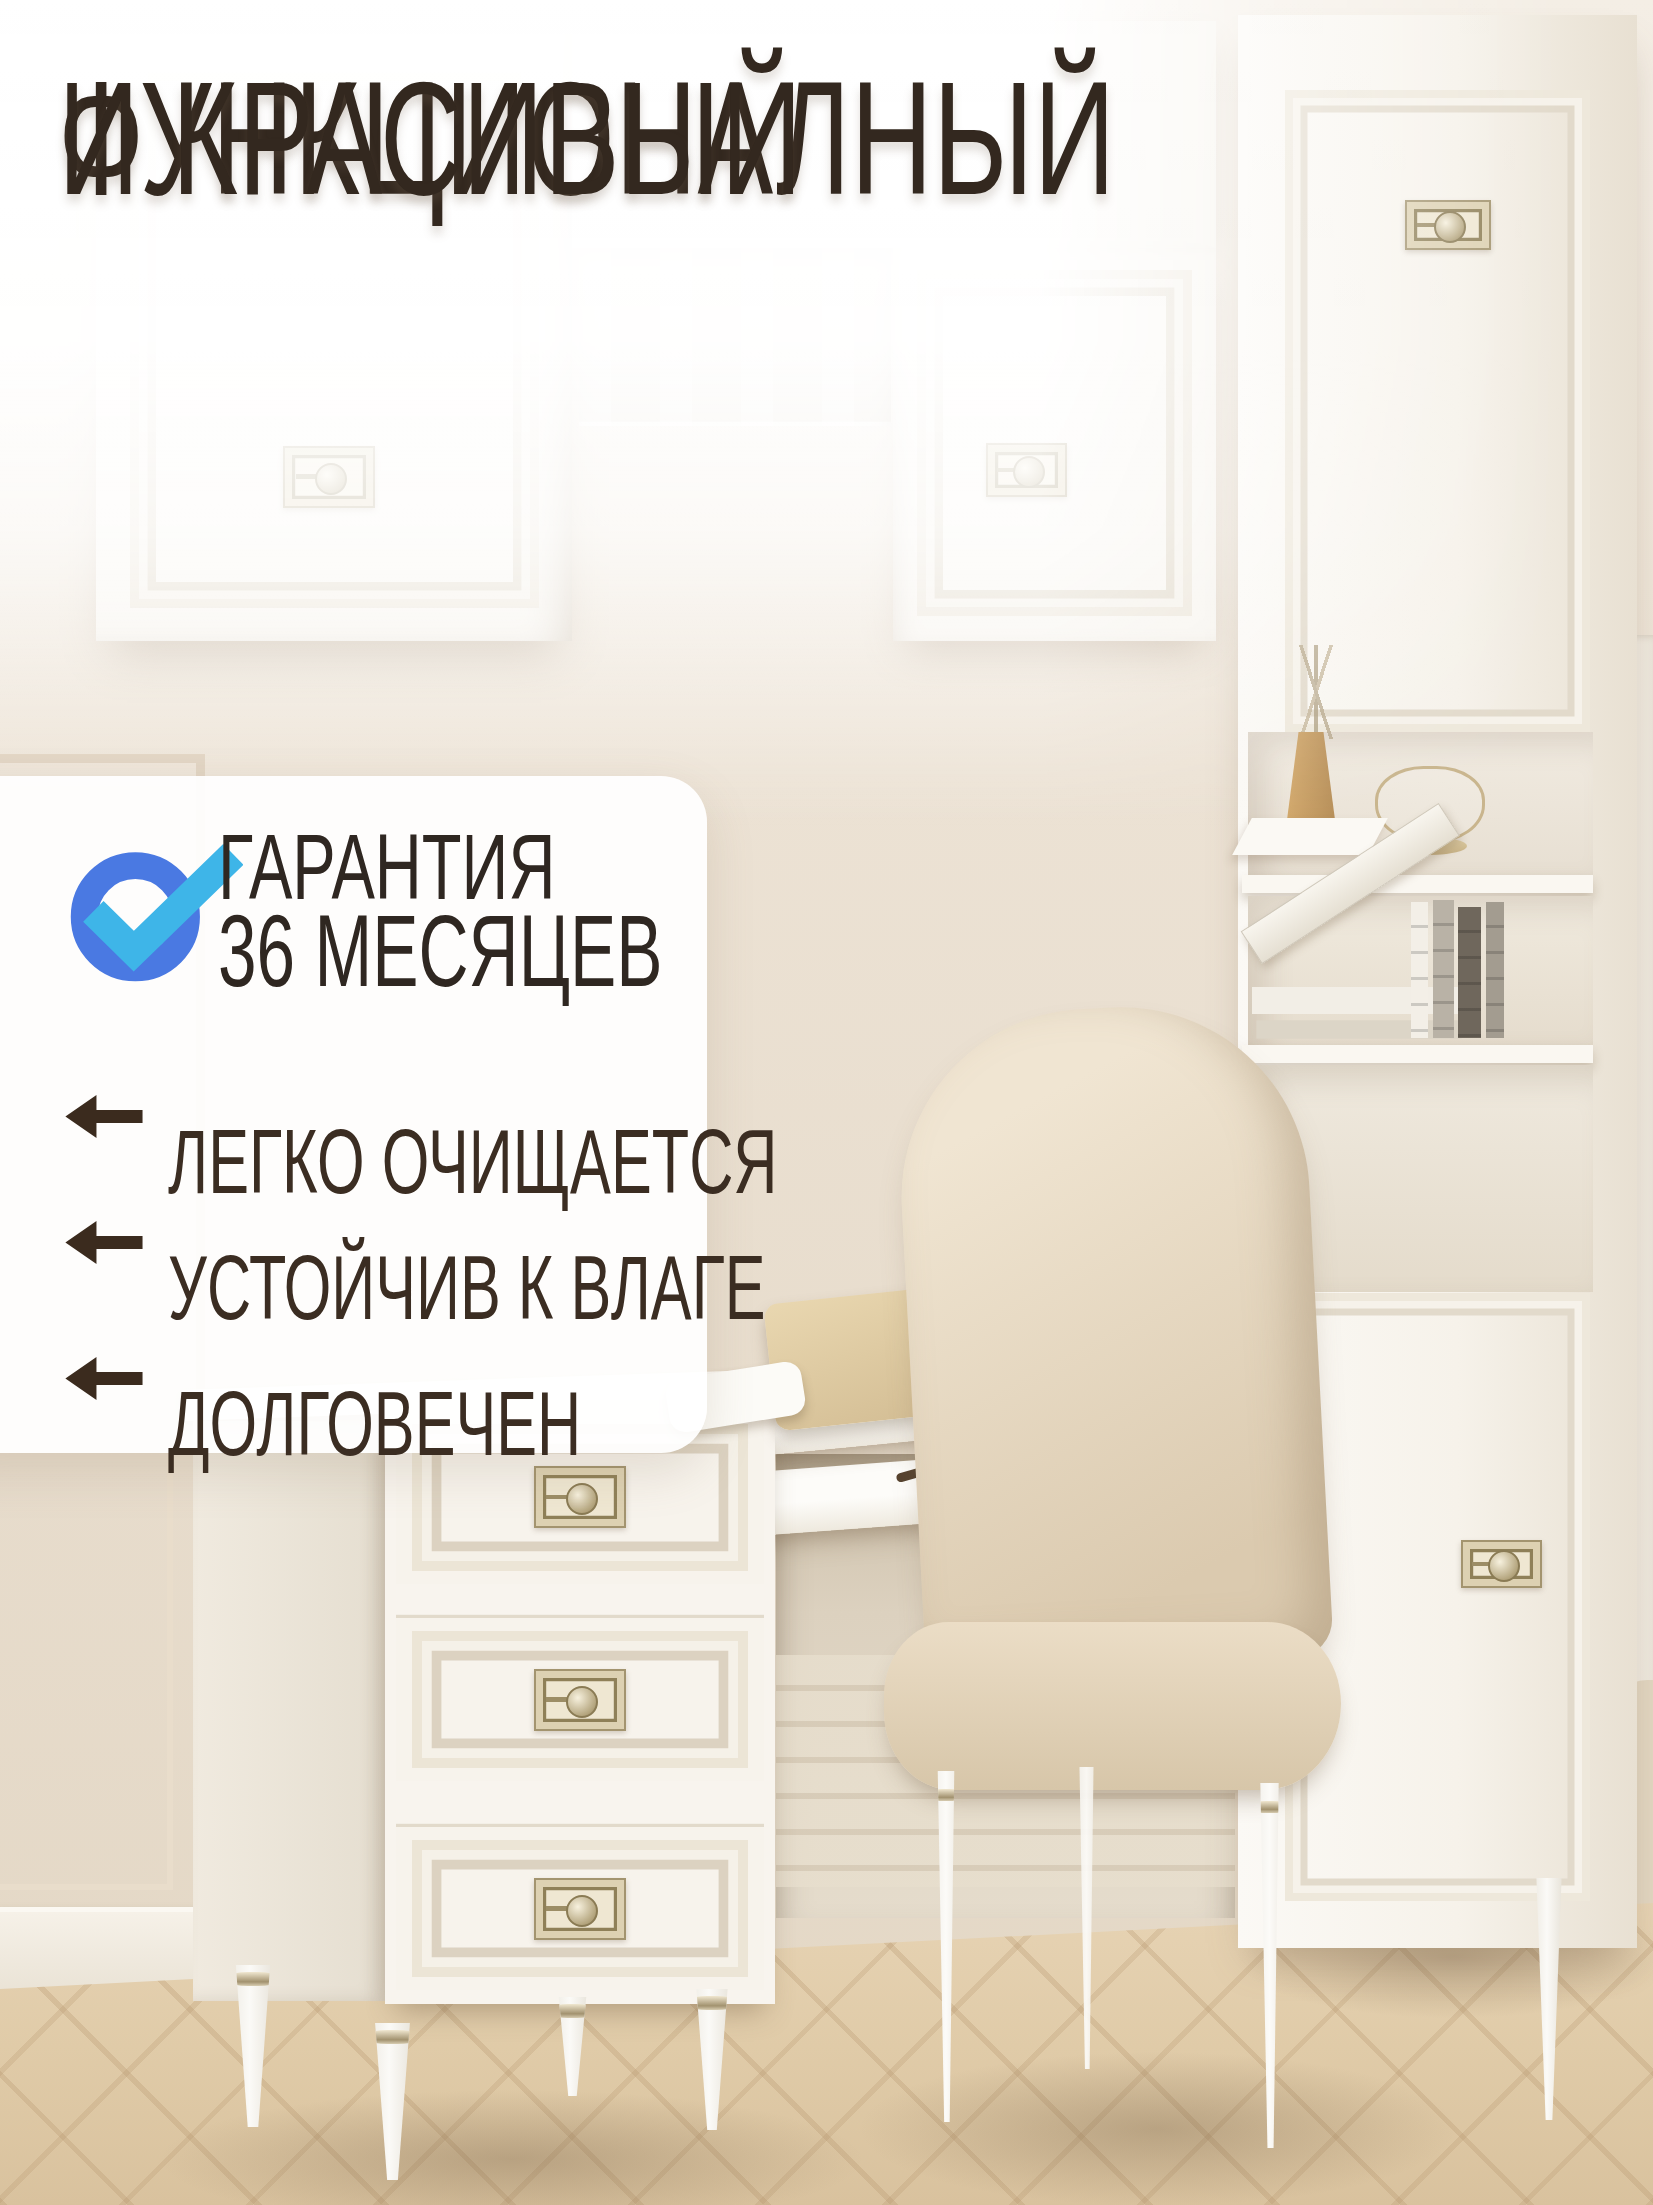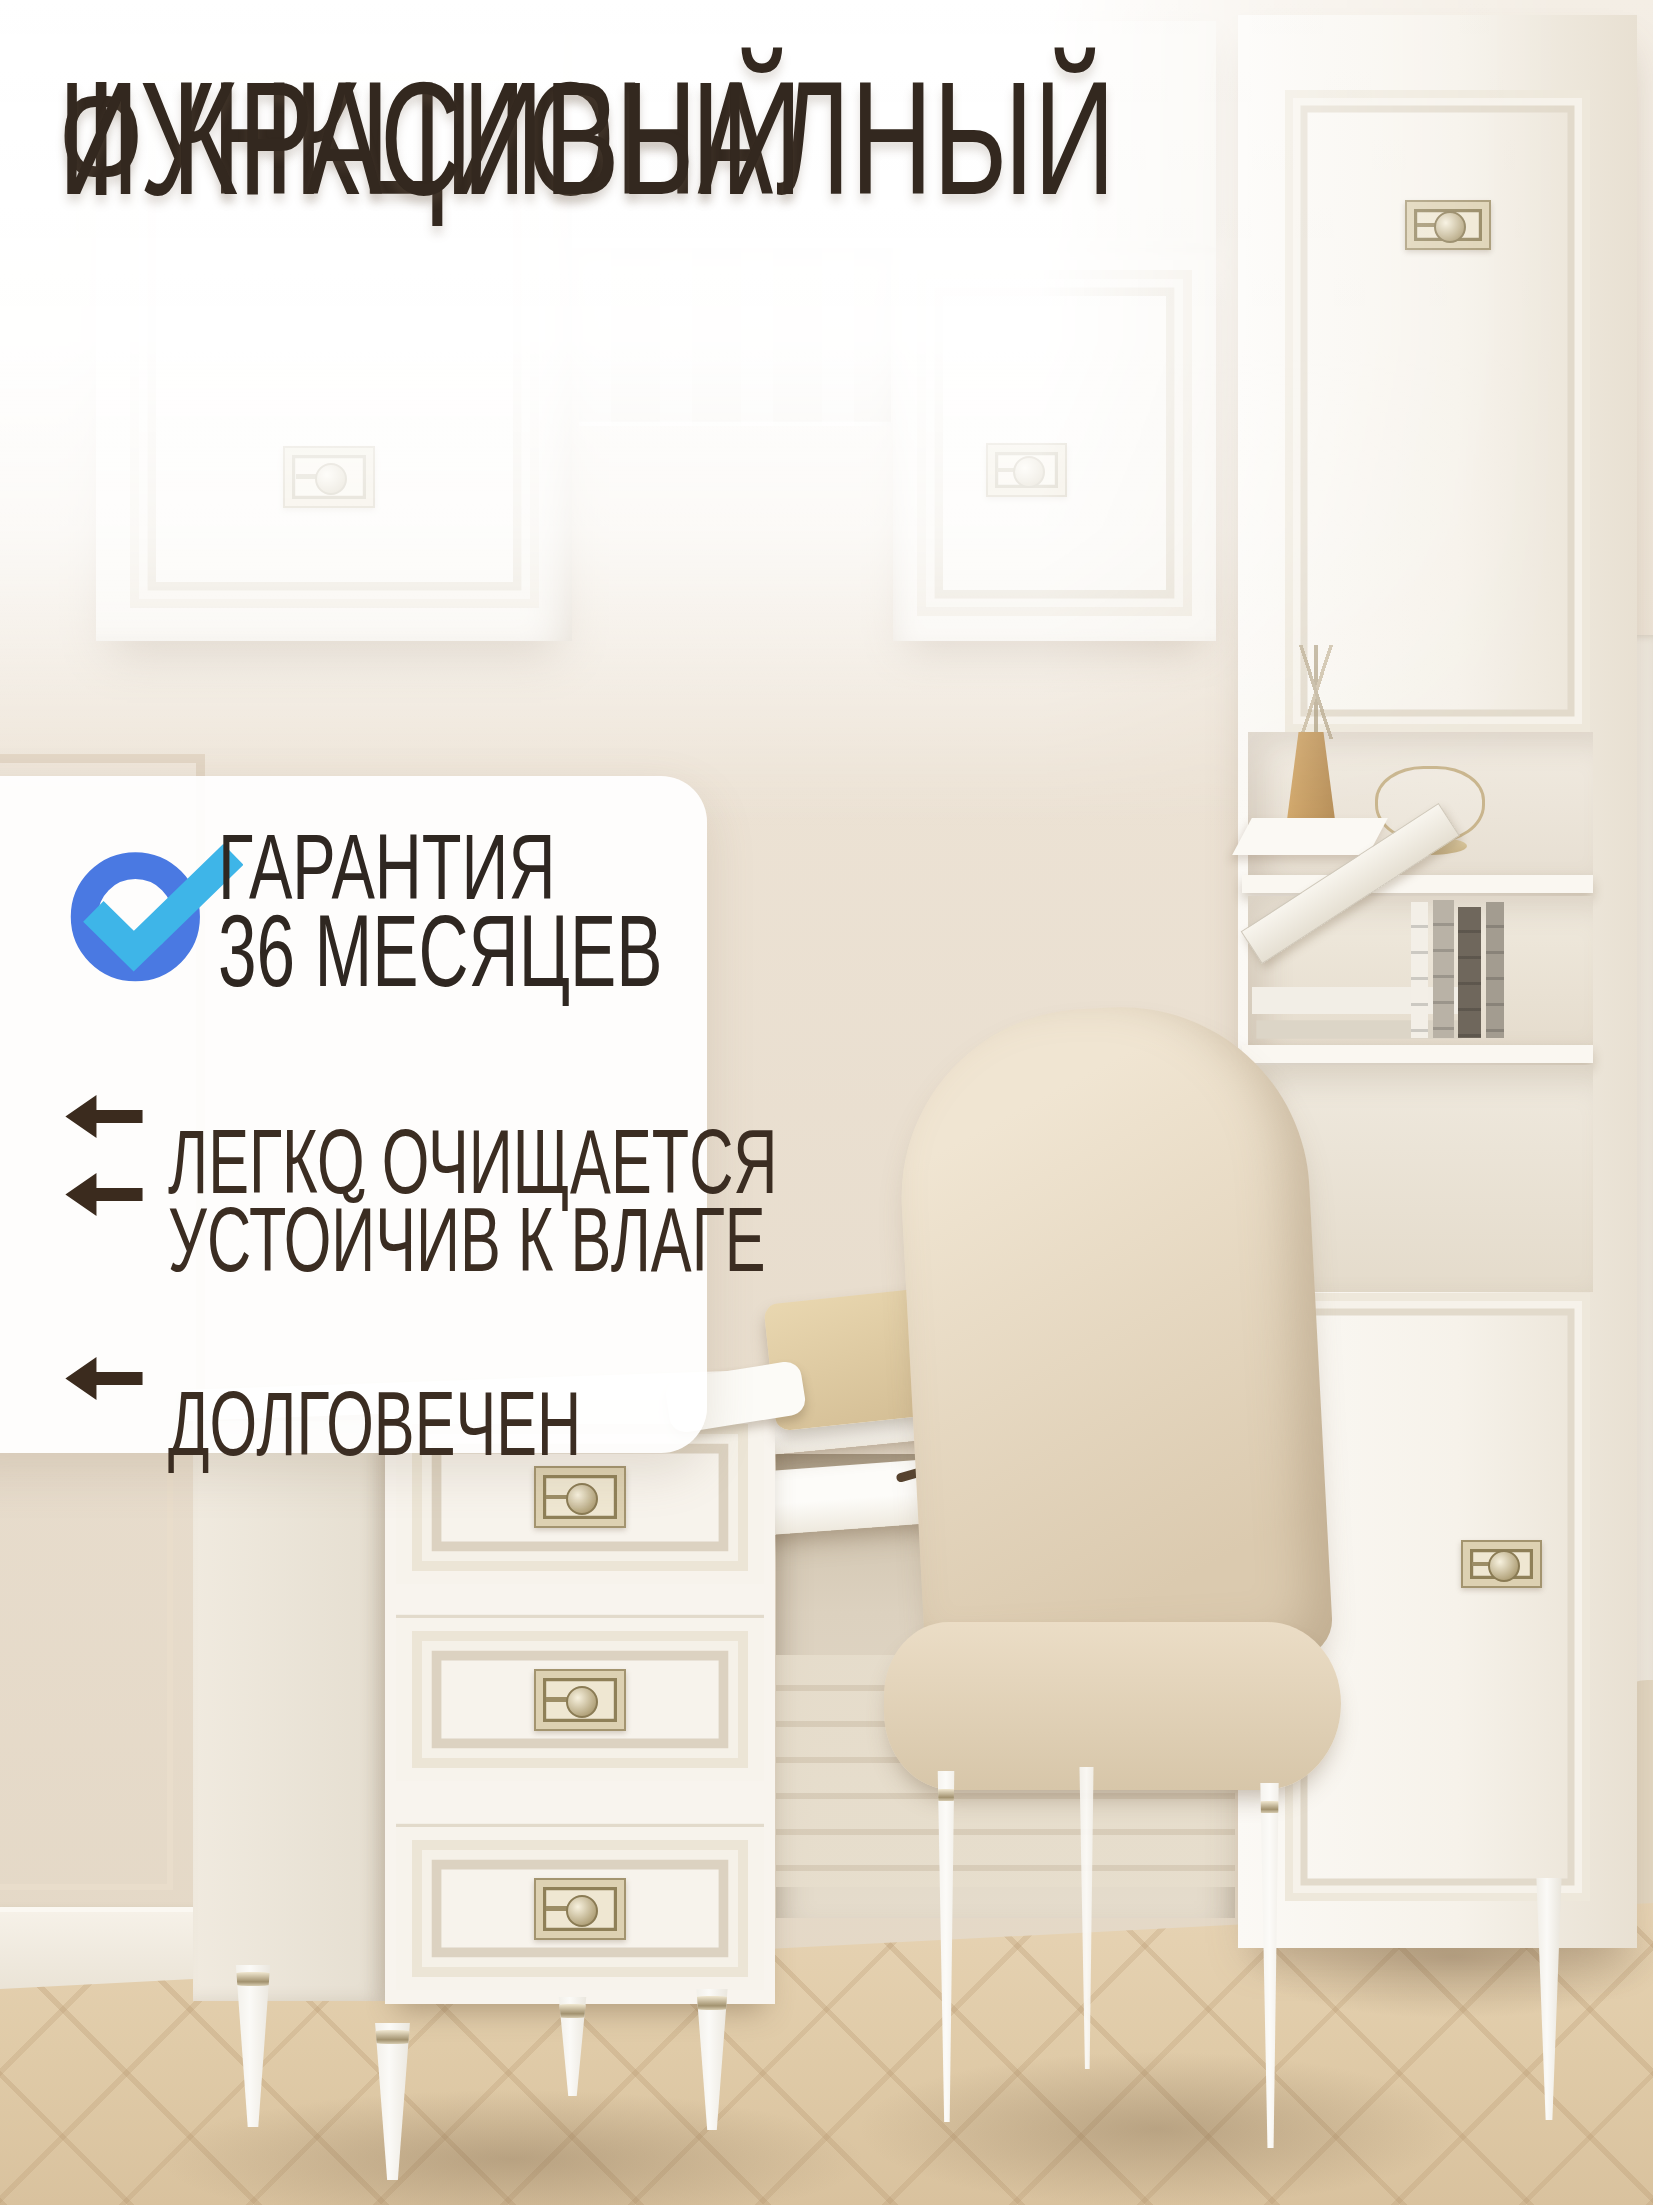--- a/index.html
+++ b/index.html
@@ -195,21 +195,21 @@
   .title{left:58px;top:65px;z-index:10;color:#33281f;font-size:162px;font-weight:400;
     line-height:146px;letter-spacing:0.5px;text-shadow:0 7.5px 12px rgba(125,105,85,.22);}
   .title .line{position:static;display:block;}
 
   .badge-icon{left:60px;top:843px;width:183px;height:140px;z-index:10;}
 
   .w-line1{left:218px;top:821px;font-size:93px;line-height:1;color:#2f2721;z-index:10;font-weight:400;}
   .w-line2{left:218px;top:900px;font-size:102px;line-height:1;color:#2f2721;z-index:10;font-weight:400;}
 
   .feature{left:64px;height:97px;display:flex;align-items:center;gap:22.6px;z-index:10;color:#3b2d22;}
-  .f1{top:1068px;} .f2{top:1146px;} .f3{top:1330px;}
+  .f1{top:1068px;} .f2{top:1194px;} .f3{top:1330px;}
   .feature .arrow{position:static;flex:0 0 auto;width:81px;height:45px;}
   .feature .label{position:static;font-size:90px;line-height:1;font-weight:400;}
 </style>
 </head>
 <body>
 
 <div class="canvas">
 
   <div class="scene">
     <div class="wall"></div>

